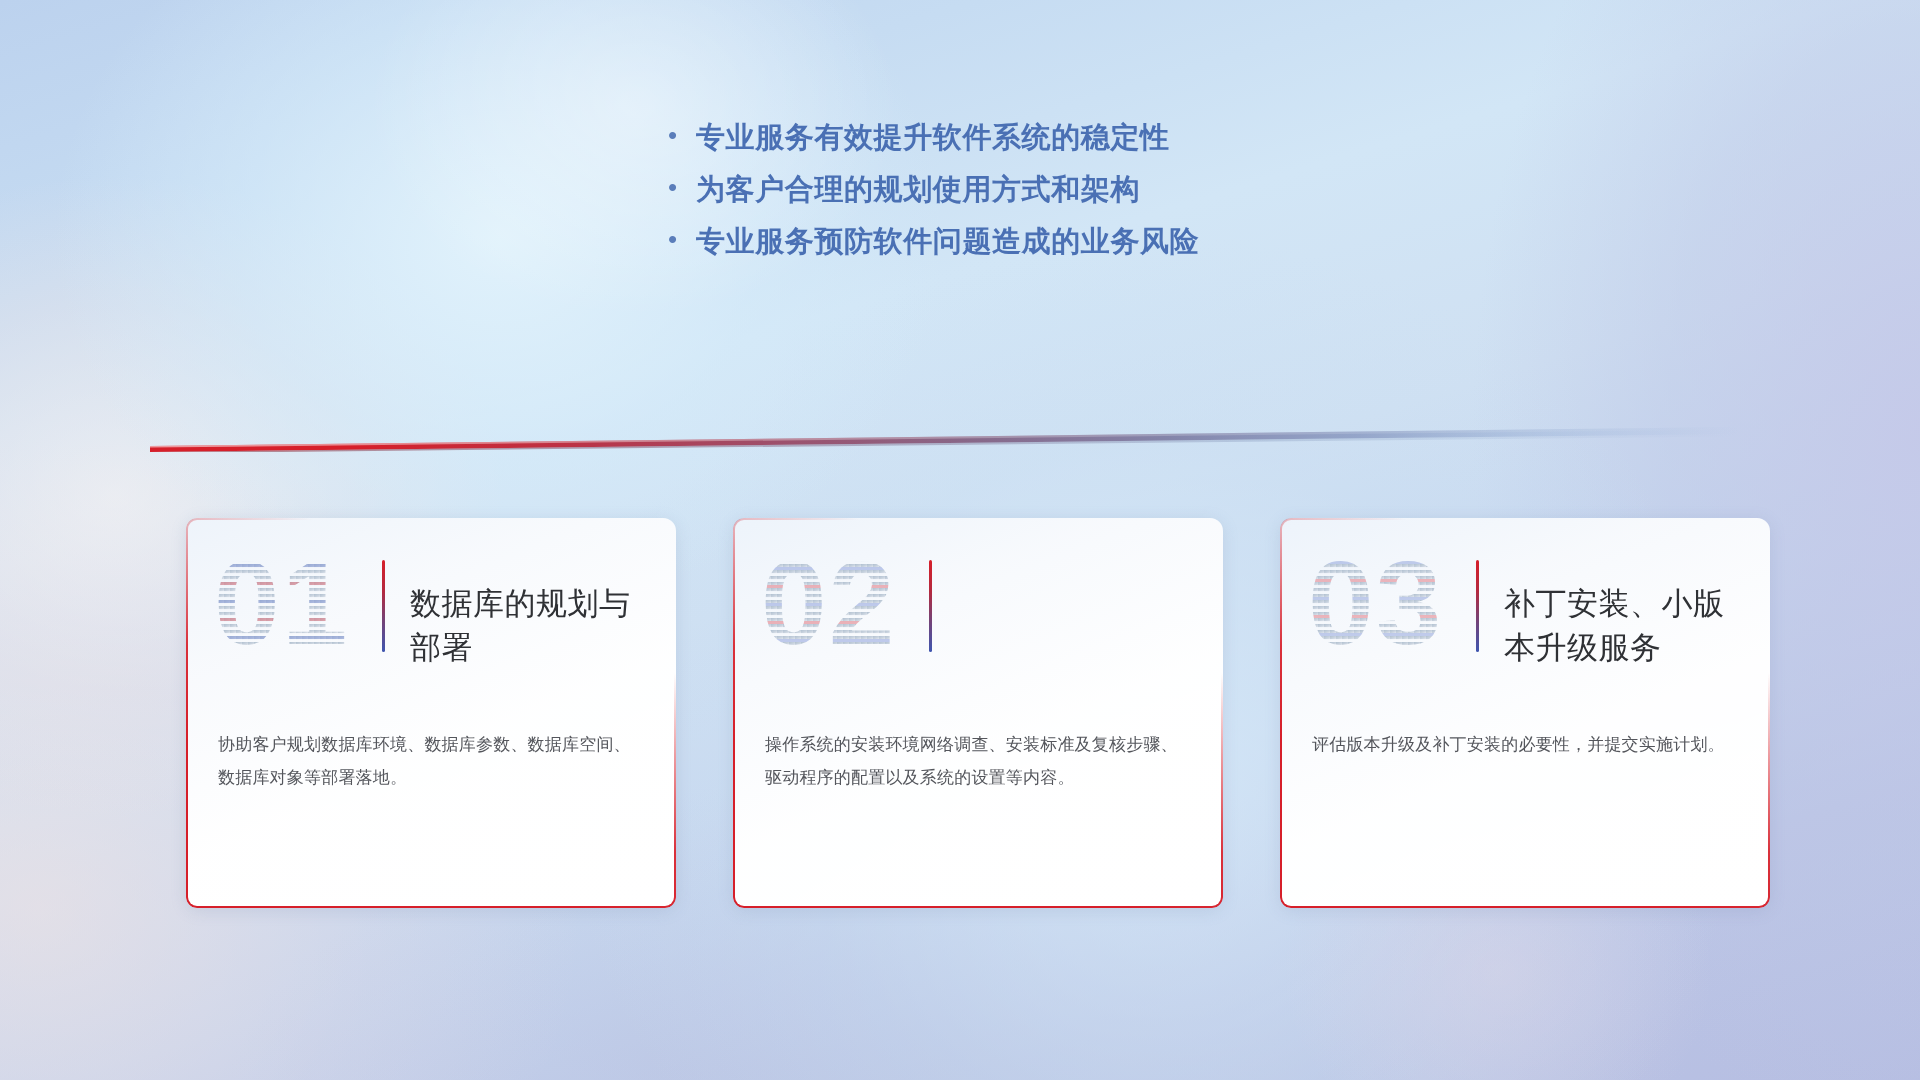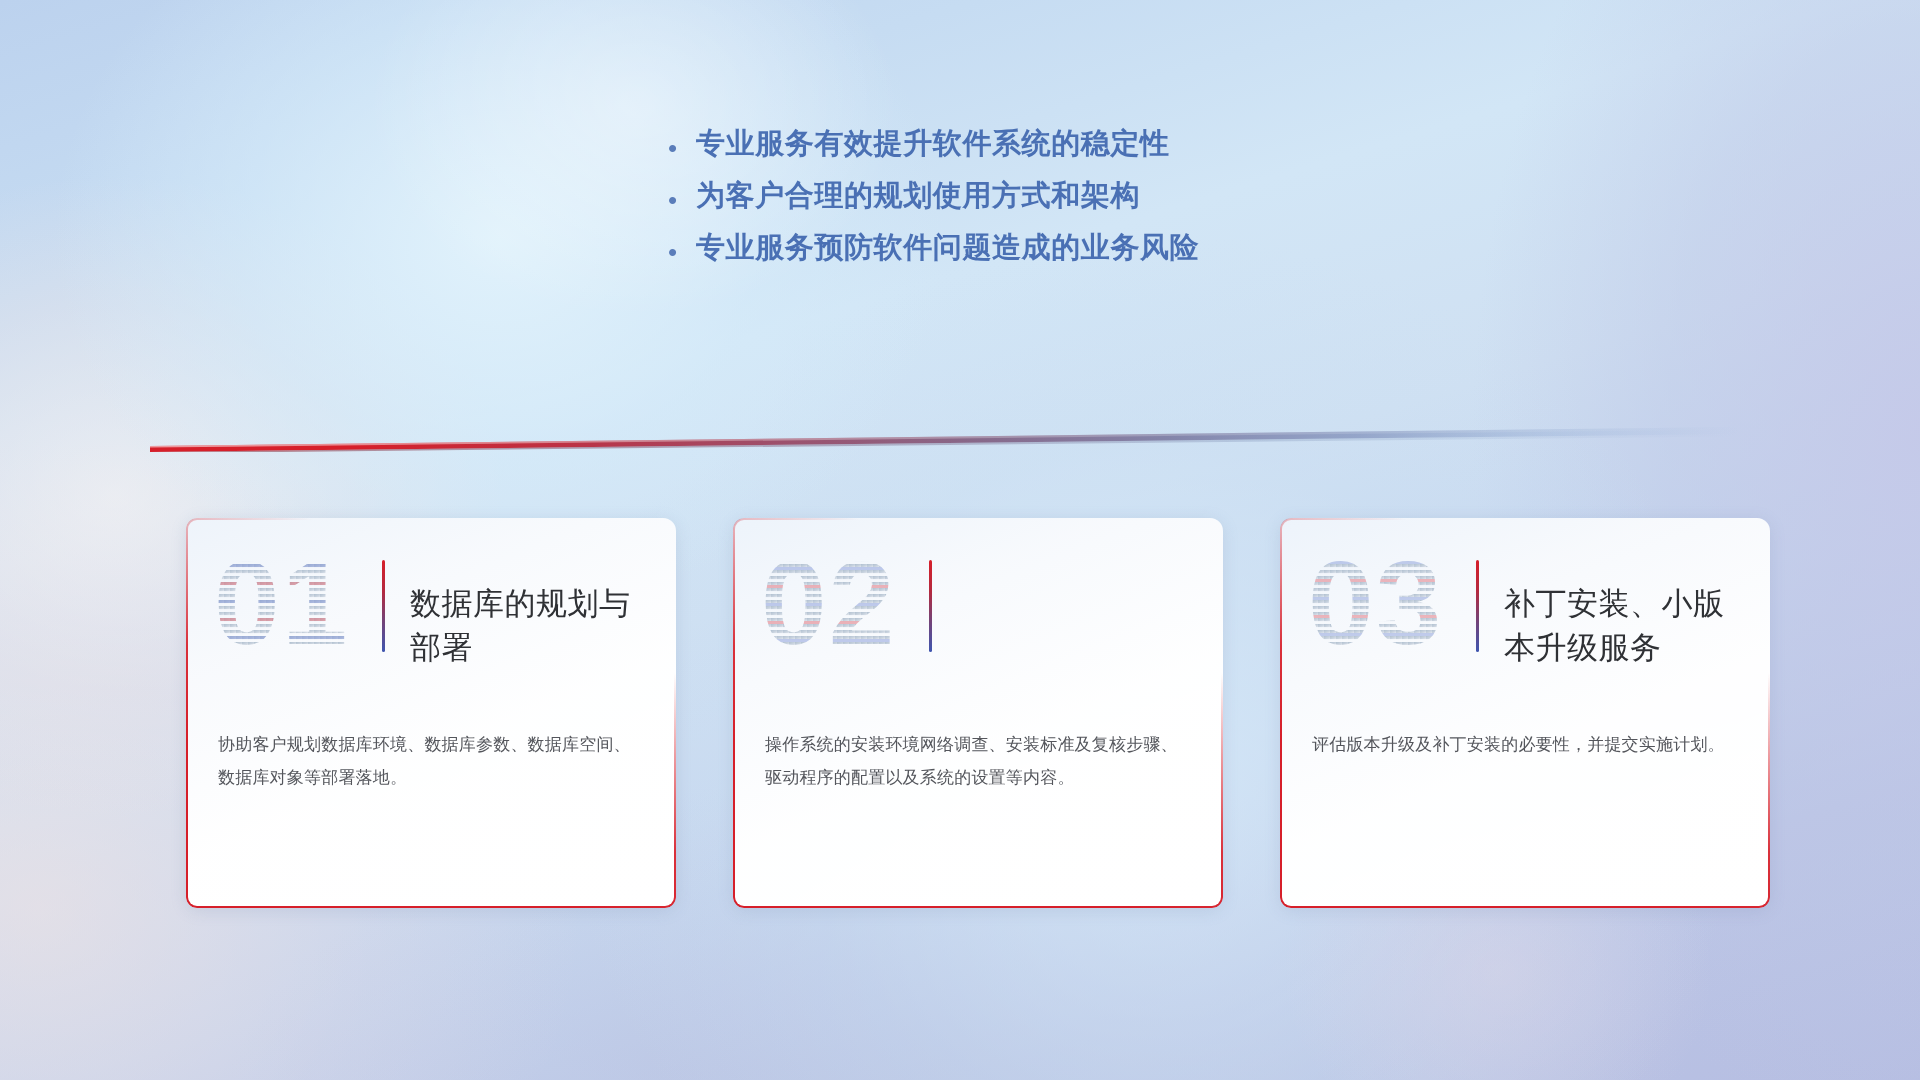--- a/index.html
+++ b/index.html
@@ -38,21 +38,21 @@
 
   
   #bullets {
     position: absolute;
     left: 668px;
     top: 112px;
     width: 760px;
   }
   .bullet-row {
     display: flex;
-    align-items: flex-end;
+    align-items: center;
     height: 52px;
   }
   .bullet-dot {
     width: 28px;
     flex: 0 0 28px;
     color: #5a7dba;
     font-size: 26px;
     line-height: 1;
     position: relative;
     top: -3px;

